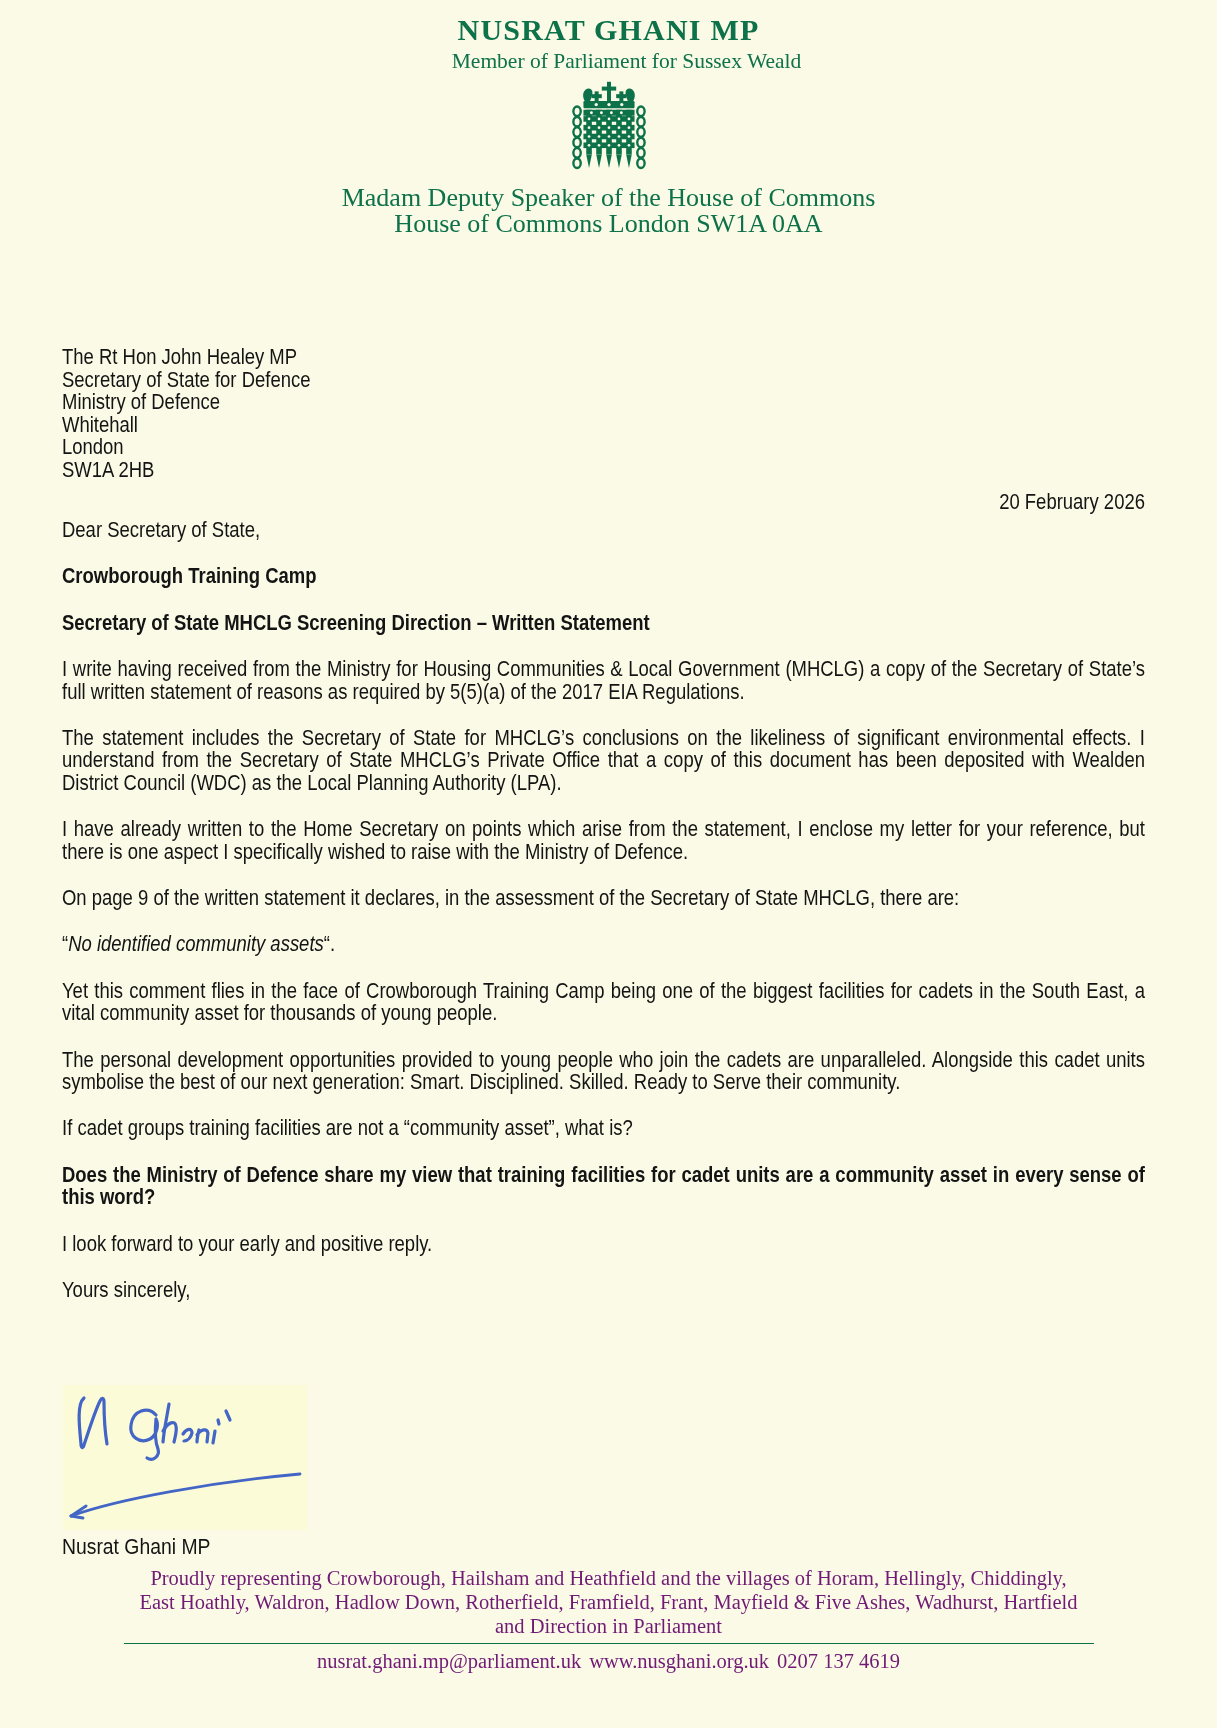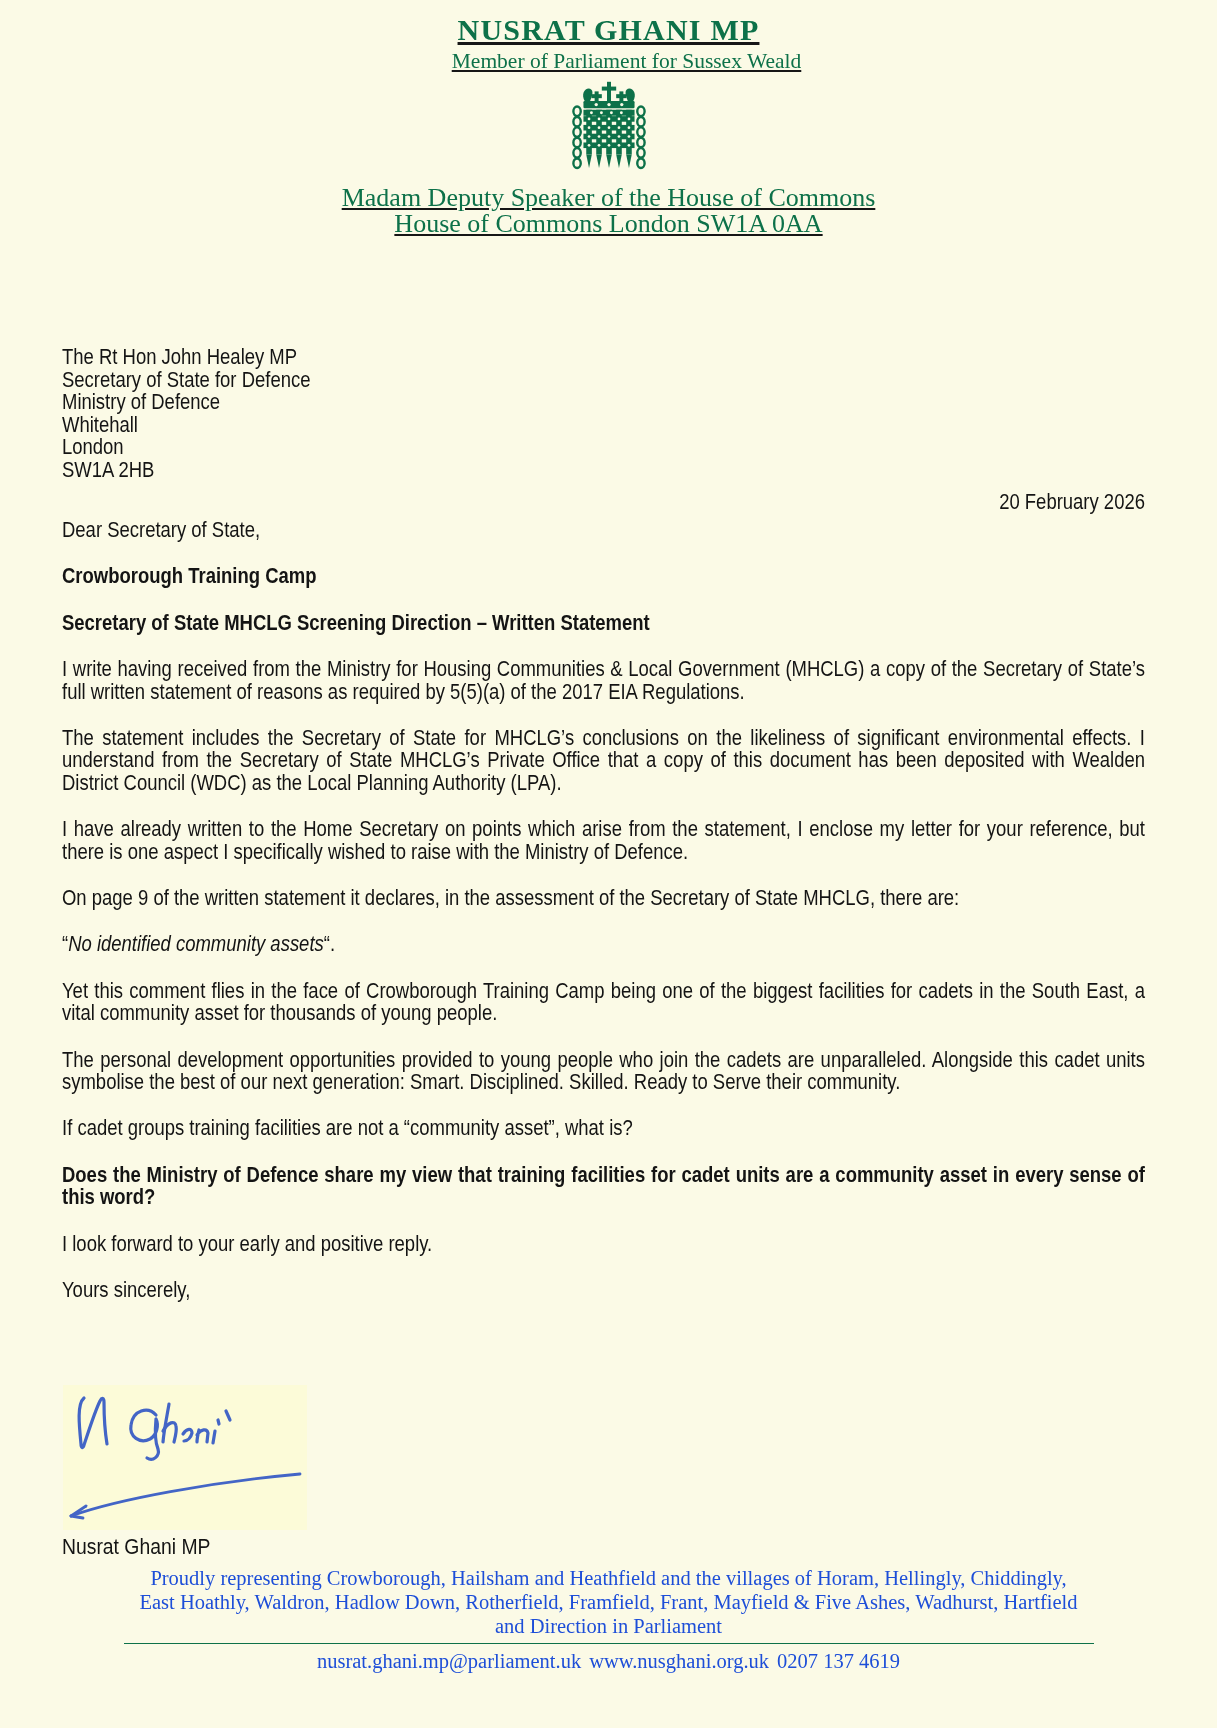--- a/index.html
+++ b/index.html
@@ -1,19 +1,19 @@
 <!DOCTYPE html>
 <html><head>
 <meta charset="utf-8">
 <style>
   html,body{margin:0;padding:0;}
   body{width:1217px;background:#fbfae6;}
   .page{
     position:relative;width:1217px;height:1728px;background:#fbfae6;overflow:hidden;
-    font-family:"Liberation Sans",sans-serif;color:#161616;text-decoration:underline;
+    font-family:"Liberation Sans",sans-serif;color:#161616;
   }
   
   .letterhead{
     text-align:center;padding-top:13px;color:#0d7149;
     font-family:"Liberation Serif",serif;
   }
   .mp-name{font-size:30px;font-weight:bold;letter-spacing:1.2px;line-height:34px;}
   .mp-role{font-size:21.5px;line-height:26px;margin-top:1px;padding-left:36px;}
   .crest{margin:7px auto 5px;line-height:0;}
   .speaker-lines div{font-size:26px;line-height:25.5px;}
@@ -34,21 +34,21 @@
     position:absolute;left:63px;top:1385px;width:244px;height:145px;
     background:#fcfbd8;line-height:0;
   }
   .signer-name{
     position:absolute;left:62px;top:1534px;font-size:22.5px;color:#141414;
     transform:scaleX(0.86);transform-origin:0 0;white-space:nowrap;
   }
   
   .footer{
     position:absolute;left:0;top:1566px;width:100%;text-align:center;
-    color:#1d4ed8;font-family:"Liberation Serif",serif;
+    color:#701a75;font-family:"Liberation Serif",serif;
     font-size:20.5px;line-height:24px;
   }
   .footer-rule{width:970px;border:none;border-top:1.7px solid #0d7149;margin:5px auto 5px auto;height:0;}
   .contact span{margin:0 4px;}
 </style>
 </head>
 <body>
 
 <div class="page">
 

